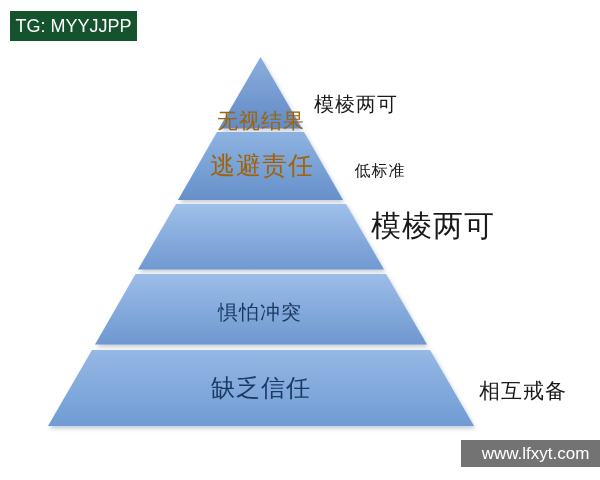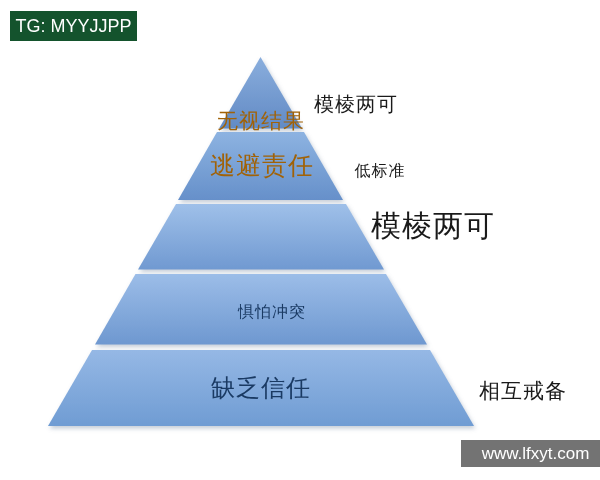--- a/index.html
+++ b/index.html
@@ -28,21 +28,21 @@
   }
   .band-label {
     font-family: "Liberation Sans", sans-serif;
     letter-spacing: 1px;
   }
   .band-label.light { color: #a16207; }
   .band-label.dark  { color: #1a3a63; }
   .band-label-1 { left: 261px; top: 120px; font-size: 21px; }
   .band-label-2 { left: 262px; top: 165px; font-size: 25px; }
   .band-label-3 { left: 261px; top: 238px; font-size: 26px; }
-  .band-label-4 { left: 260px; top: 312px; font-size: 16px; margin-left: 12px; }
+  .band-label-4 { left: 260px; top: 312px; font-size: 20px; }
   .band-label-5 { left: 261px; top: 388px; font-size: 24px; }
   .side-label {
     font-family: "Liberation Serif", serif;
     color: #1a1a1a;
     letter-spacing: 1px;
   }
   .side-label-1 { left: 356px; top: 104px; font-size: 20px; }
   .side-label-2 { left: 380px; top: 171px; font-size: 16px; }
   .side-label-3 { left: 433px; top: 226px; font-size: 30px; }
   .side-label-4 { left: 470px; top: 303px; font-size: 22px; }

